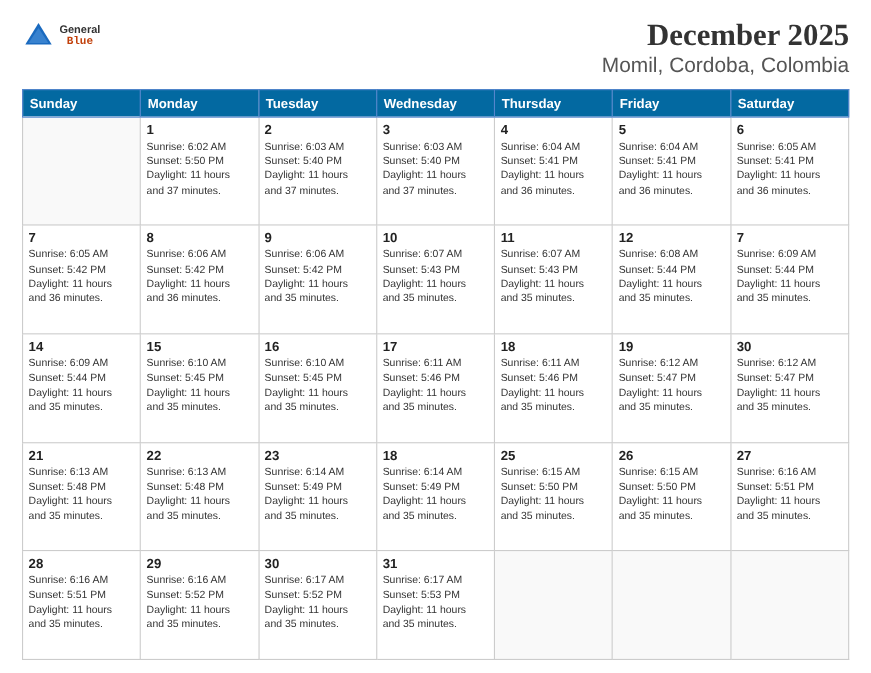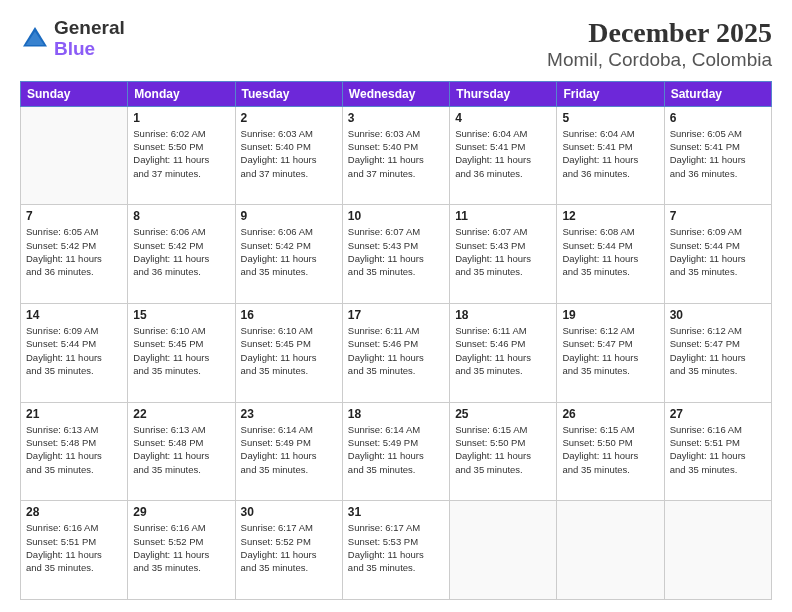--- a/index.html
+++ b/index.html
@@ -24,26 +24,27 @@
       margin-bottom: 10px;
     }
     .logo {
       display: flex;
       align-items: center;
       gap: 4px;
     }
     .logo-text {
       display: flex;
       flex-direction: column;
-      font-size: 19px;
+      font-size: 10px;
       font-weight: bold;
       line-height: 1.1;
+      text-align: center;
     }
     .logo-general { color: #333; }
-    .logo-blue { color: #8b5cf6; }
+    .logo-blue { color: #c2410c; font-family: Liberation Mono, monospace; }
     .logo-icon {
       width: 30px;
       height: 30px;
     }
     .title-block {
       text-align: right;
     }
     .main-title {
       font-size: 28px;
       font-weight: bold;
@@ -56,21 +57,21 @@
       color: #555;
     }
     .calendar {
       flex: 1;
       border: 1px solid #ccc;
       border-collapse: collapse;
       width: 100%;
       table-layout: fixed;
     }
     .calendar th {
-      background: #6d28d9;
+      background: #0369a1;
       color: #fff;
       font-size: 12px;
       font-weight: bold;
       text-align: left;
       padding: 5px 6px;
       border: 1px solid #5585cc;
     }
     .calendar td {
       border: 1px solid #ccc;
       vertical-align: top;

